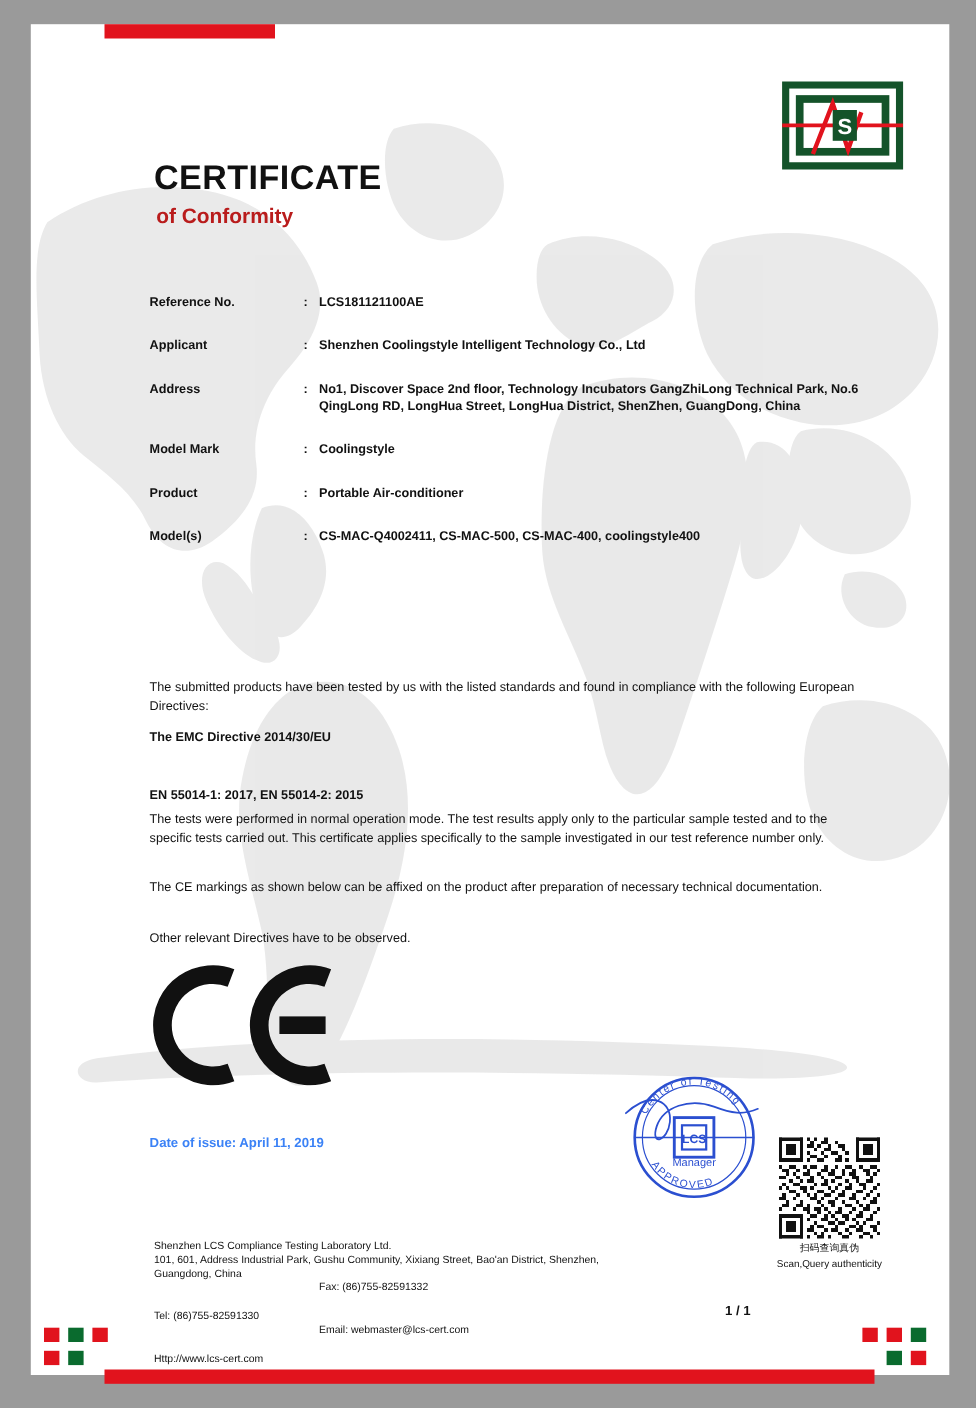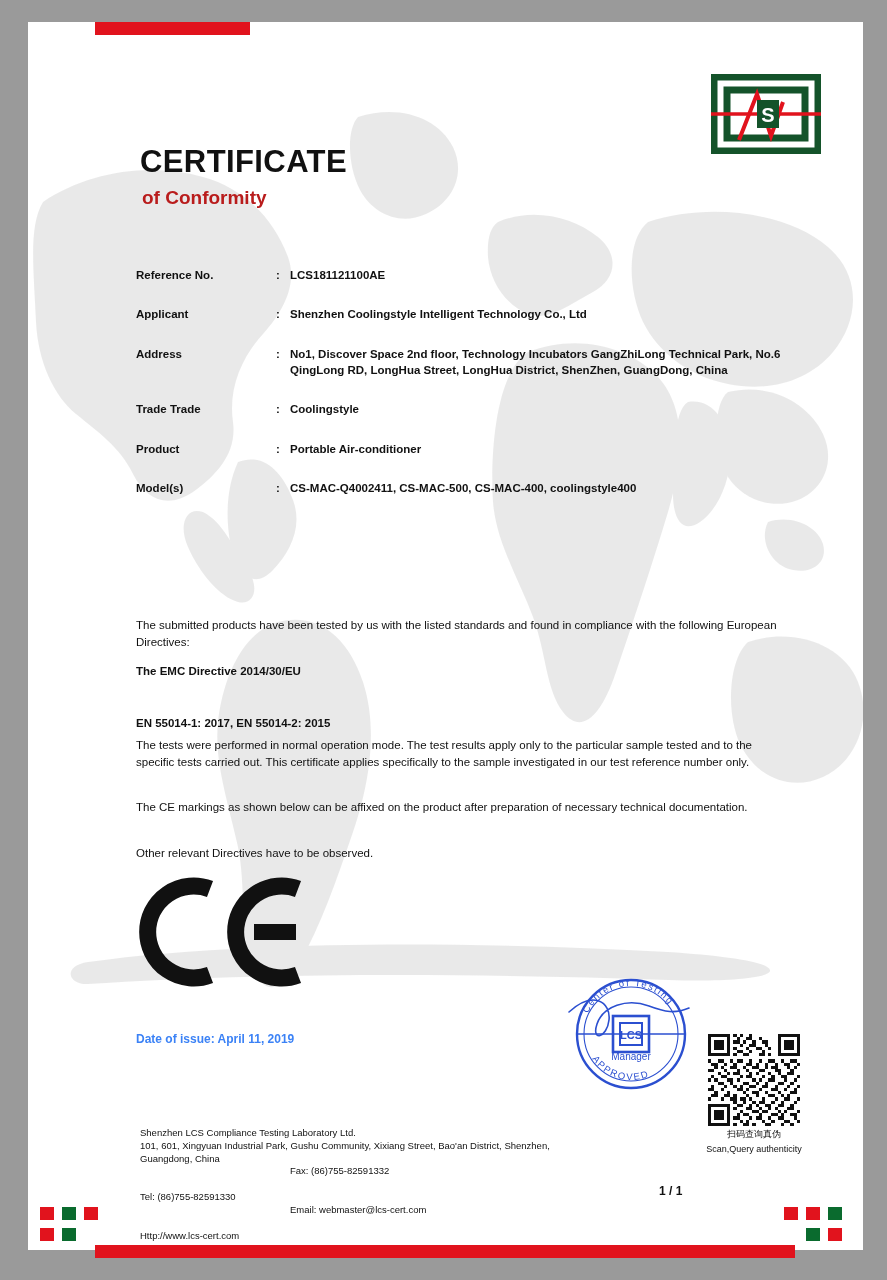--- a/index.html
+++ b/index.html
@@ -244,21 +244,21 @@
         <div class="lbl">Applicant</div>
         <div class="col">:</div>
         <div class="val">Shenzhen Coolingstyle Intelligent Technology Co., Ltd</div>
       </div>
       <div class="row">
         <div class="lbl">Address</div>
         <div class="col">:</div>
         <div class="val">No1, Discover Space 2nd floor, Technology Incubators GangZhiLong Technical Park, No.6 QingLong RD, LongHua Street, LongHua District, ShenZhen, GuangDong, China</div>
       </div>
       <div class="row">
-        <div class="lbl">Trade Trade</div>
+        <div class="lbl">Model Mark</div>
         <div class="col">:</div>
         <div class="val">Coolingstyle</div>
       </div>
       <div class="row">
         <div class="lbl">Product</div>
         <div class="col">:</div>
         <div class="val">Portable Air-conditioner</div>
       </div>
       <div class="row">
         <div class="lbl">Model(s)</div>
@@ -503,21 +503,21 @@
             <rect x="23" y="28" width="1" height="1"></rect>
             <rect x="26" y="28" width="1" height="1"></rect>
         </g>
       </svg>
       <div class="qr-cap">扫码查询真伪</div>
       <div class="qr-cap">Scan,Query authenticity</div>
     </div>
 
     <div class="footer">
       <div>Shenzhen LCS Compliance Testing Laboratory Ltd.</div>
-      <div>101, 601, Xingyuan Industrial Park, Gushu Community, Xixiang Street, Bao'an District, Shenzhen,</div>
+      <div>101, 601, Address Industrial Park, Gushu Community, Xixiang Street, Bao'an District, Shenzhen,</div>
       <div>Guangdong, China</div>
       <div class="row2">
         <div class="c1">Tel: (86)755-82591330</div>
         <div>Fax: (86)755-82591332</div>
       </div>
       <div class="row2">
         <div class="c1">Http://www.lcs-cert.com</div>
         <div>Email: webmaster@lcs-cert.com</div>
       </div>
     </div>

